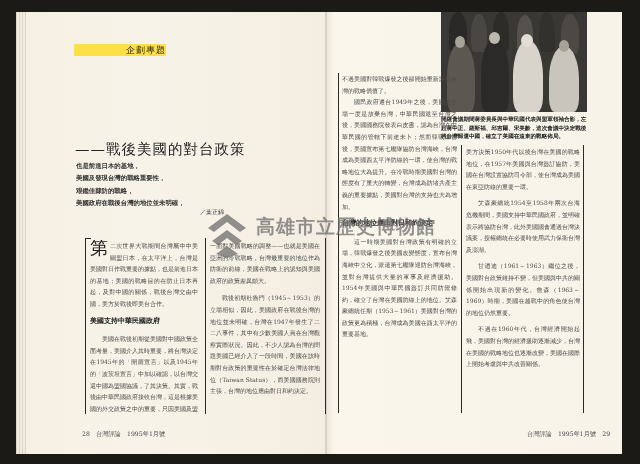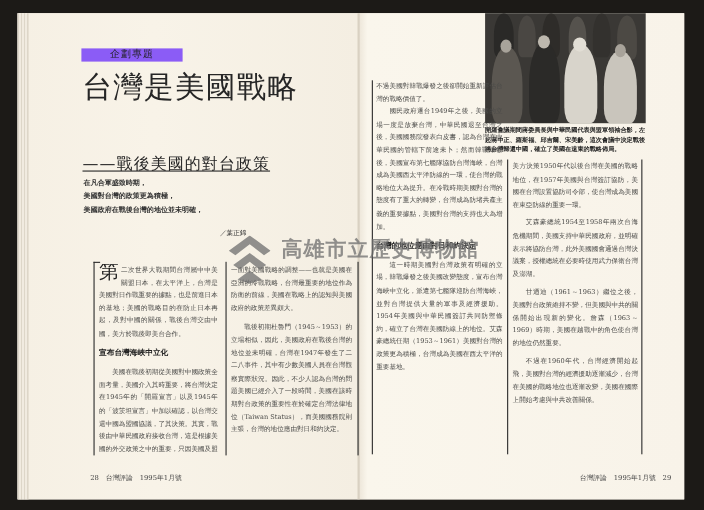--- a/index.html
+++ b/index.html
@@ -3,23 +3,23 @@
 <meta charset="utf-8">
 <style>
   html,body{margin:0;padding:0;}
   body{width:640px;height:464px;background:#1c1a17;position:relative;overflow:hidden;font-family:"DejaVu Serif",serif;}
   .spread{position:absolute;left:16px;top:12px;width:606px;height:442px;background:#f7f1e6;}
   .page-left{position:absolute;left:0;top:0;width:310px;height:442px;background:linear-gradient(90deg,#e9e3d6 0,#f6f0e4 6px,#f8f3e8 40%,#f4eee2 100%);}
   .page-right{position:absolute;left:310px;top:0;width:296px;height:442px;background:linear-gradient(90deg,#ece5d8 0,#faf6ec 8px,#f8f3e9 100%);}
   .spine{position:absolute;left:309px;top:0;width:2px;height:442px;background:#d9d1c2;}
   .edge-lines{position:absolute;left:0;top:0;width:10px;height:442px;background:repeating-linear-gradient(90deg,#ddd6c8 0,#ddd6c8 1px,#f1ebe0 1px,#f1ebe0 3px);}
 
-  .kicker{position:absolute;left:74px;top:44px;width:92px;height:12px;background:#8b5cf6;color:#1e1e1e;font-size:9px;line-height:12px;text-align:center;letter-spacing:1px;}
+  .kicker{position:absolute;left:74px;top:44px;width:92px;height:12px;background:#fde047;color:#1e1e1e;font-size:9px;line-height:12px;text-align:right;letter-spacing:1px;}
   .title{position:absolute;left:75px;top:62px;font-size:27px;line-height:36px;color:#262626;letter-spacing:1px;}
-  .subtitle{position:absolute;left:75px;top:140px;font-family:"DejaVu Sans",sans-serif;font-size:14.5px;color:#262626;letter-spacing:1px;text-decoration:underline;}
+  .subtitle{position:absolute;left:75px;top:140px;font-family:"DejaVu Sans",sans-serif;font-size:14.5px;color:#262626;letter-spacing:1px;}
   .lead{position:absolute;left:76px;top:160px;font-family:"DejaVu Sans",sans-serif;font-size:6.4px;line-height:12.3px;color:#333;font-weight:bold;}
   .lead div{white-space:nowrap;}
 
   .col{position:absolute;font-size:6px;line-height:11.6px;color:#4a4a48;overflow:hidden;text-align:justify;}
   .col p{margin:0;text-indent:2em;}
   .col h4{margin:6px 0 6px 0;font-family:"DejaVu Sans",sans-serif;font-size:7px;color:#222;font-weight:bold;}
   .rule{position:absolute;width:1px;background:#2a2a2a;}
   .hrule{position:absolute;height:1px;background:#2a2a2a;}
 
   .dropcap{float:left;font-size:18px;line-height:16px;margin-right:2px;color:#222;font-family:"DejaVu Sans",sans-serif;}
@@ -43,36 +43,36 @@
 <div class="spread">
   <div class="page-left">
     <div class="edge-lines"></div>
   </div>
   <div class="page-right"></div>
   <div class="spine"></div>
 </div>
 
 <div class="kicker">企劃專題</div>
 <div class="title">
-  <div>台灣是美國戰略</div>
 </div>
 <div class="subtitle">——戰後美國的對台政策</div>
 <div class="lead">
-  <div>在凡合軍盛致時期，</div>
-  <div>美國對台灣的政策更為積極，</div>
+  <div>也是前進日本的基地，</div>
+  <div>美國及發現台灣的戰略重要性，</div>
+  <div>艰鑑佳隸防的戰略，</div>
   <div>美國政府在戰後台灣的地位並未明確，</div>
 </div>
 
 <div class="pull">／葉正錦</div>
 
 <div class="rule" style="left:85px;top:238px;height:176px;"></div>
 <div class="hrule" style="left:85px;top:238px;width:6px;"></div>
 <div class="col" style="left:90px;top:240px;width:108px;height:174px;">
   <p style="text-indent:0"><span class="dropcap">第</span><span>二次世界大戰期間台灣屬中中美關盟日本，在太平洋上，台灣是美國對日作戰重要的據點，也是前進日本的基地；美國的戰略目的在防止日本再起，及對中國的關係，戰後台灣交由中國，美方於戰後即美台合作。</span></p>
-  <h4>宣布台灣海峽中立化</h4>
+  <h4>美國支持中華民國政府</h4>
   <p>美國在戰後初期從美國對中國政策全面考量，美國介入其時重要，將台灣決定在1945年的「開羅宣言」以及1945年的「波茨坦宣言」中加以確認，以台灣交還中國為盟國協議，了其決策。其實，戰後由中華民國政府接收台灣，這是根據美國的外交政策之中的重要，只因美國及盟國協議美方的政策。</p>
 </div>
 
 <div class="rule" style="left:205px;top:238px;height:176px;"></div>
 <div class="rule" style="left:325px;top:238px;height:176px;"></div>
 <div class="col" style="left:210px;top:240px;width:110px;height:174px;">
   <p style="text-indent:0">一面對美國戰略的調整——也就是美國在亞洲的冷戰戰略，台灣最重要的地位作為防衛的前線，美國在戰略上的認知與美國政府的政策差異頗大。</p>
   <p style="margin-top:6px">戰後初期杜魯門（1945～1953）的立場相似，因此，美國政府在戰後台灣的地位並未明確，台灣在1947年發生了二二八事件，其中有少數美國人員在台灣觀察實際狀況。因此，不少人認為台灣的問題美國已經介入了一段時間，美國在該時期對台政策的重要性在於確定台灣法律地位（Taiwan Status），而美國國務院則主張，台灣的地位應由對日和約決定。</p>
 </div>
 

